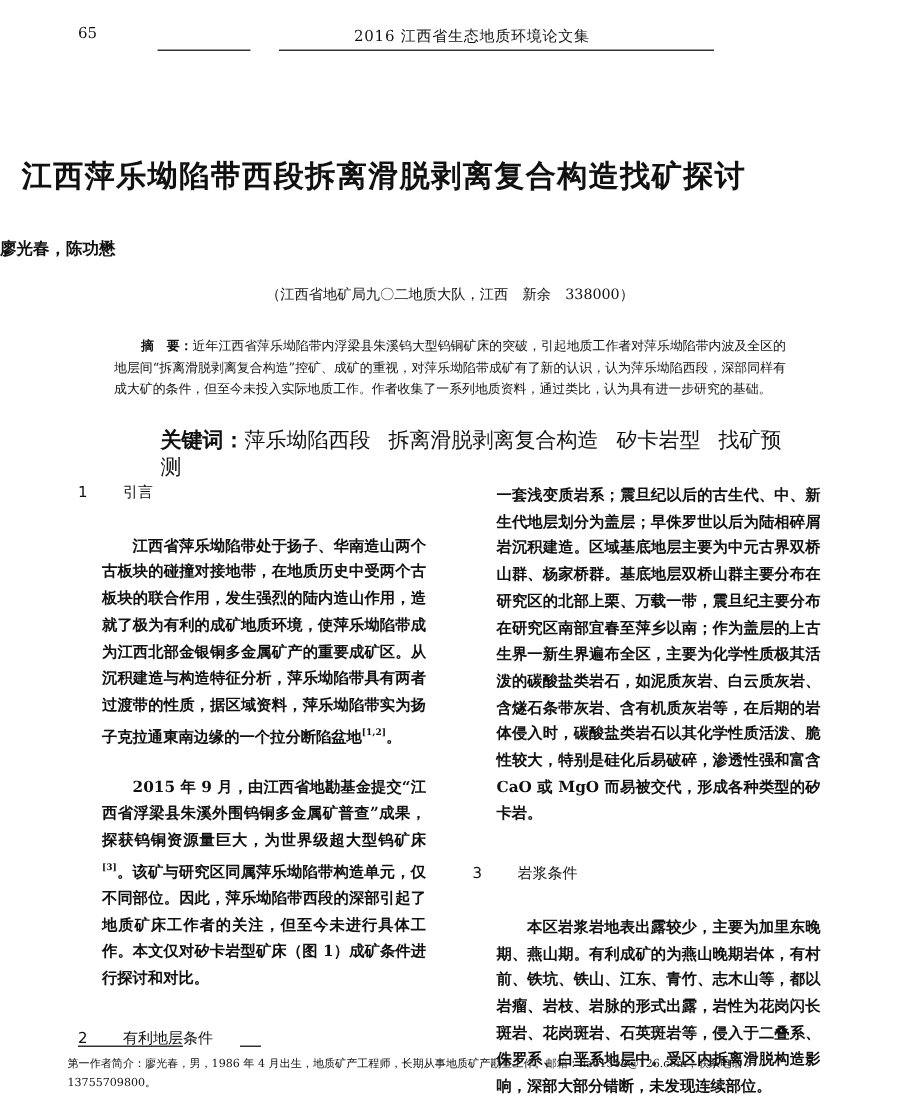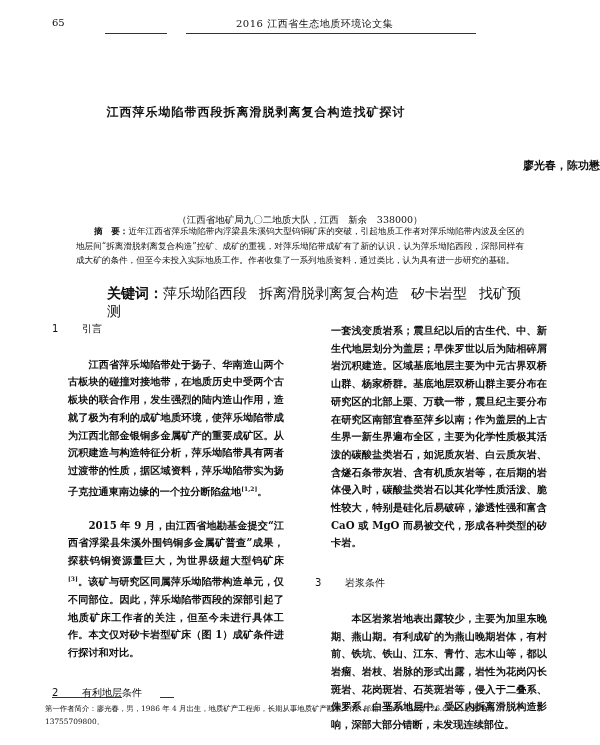--- a/index.html
+++ b/index.html
@@ -1,23 +1,23 @@
 <!DOCTYPE html>
 <html><head>
 <meta charset="utf-8">
 <style>
   html, body { margin: 0; padding: 0; background: #ffffff; }
   body { width: 600px; height: 745px; position: relative; overflow: hidden; color: #111; font-family: "DejaVu Serif", "Liberation Serif", serif; }
   .page-num { position: absolute; left: 52px; top: 17px; font-size: 10px; }
   .running-head { position: absolute; left: 236px; top: 17px; font-size: 10px; letter-spacing: 0.5px; }
   .head-rule-1 { position: absolute; left: 105px; top: 33px; width: 62px; border-top: 1px solid #333; }
   .head-rule-2 { position: absolute; left: 186px; top: 33px; width: 290px; border-top: 1px solid #333; }
-  .title { position: absolute; left: 0; width: 512px; top: 104px; text-align: center; font-family: "DejaVu Sans", "Liberation Sans", sans-serif; font-weight: bold; font-size: 12px; letter-spacing: 1px; }
-  .authors { position: absolute; left: 0; width: 600px; top: 158px; text-align: right; font-family: "DejaVu Sans", "Liberation Sans", sans-serif; font-weight: bold; font-size: 11px; }
-  .affil { position: absolute; left: 0; width: 600px; top: 190px; text-align: center; font-size: 9.5px; margin-top: 24px; }
+  .title { position: absolute; left: 0; width: 512px; top: 104px; text-align: center; font-family: "DejaVu Sans", "Liberation Sans", sans-serif; font-weight: bold; font-size: 20px; letter-spacing: 1px; }
+  .authors { position: absolute; left: 0; width: 600px; top: 158px; text-align: left; font-family: "DejaVu Sans", "Liberation Sans", sans-serif; font-weight: bold; font-size: 11px; }
+  .affil { position: absolute; left: 0; width: 600px; top: 190px; text-align: center; font-size: 9.5px; }
   .abstract { position: absolute; left: 76px; width: 448px; top: 224px; font-size: 8.6px; line-height: 14.6px; text-align: justify; text-indent: 18px; }
   .abstract .lbl, .keywords .lbl { font-family: "DejaVu Sans", "Liberation Sans", sans-serif; font-weight: bold; }
   .keywords { position: absolute; left: 107px; width: 430px; top: 285px; font-size: 14px; }
   .kw { margin-right: 12px; }
   .col { position: absolute; width: 248px; font-size: 10.2px; line-height: 17.7px; text-align: justify; }
   .col-left { left: 52px; top: 306px; }
   .col-right { left: 315px; top: 306px; }
   .col p { margin: 16px; text-indent: 2em; font-weight: bold; }
   .col p.noindent { text-indent: 0; }
   .sec { font-family: "DejaVu Sans", "Liberation Sans", sans-serif; font-size: 10px; margin: 22px 0 18px 0; }

